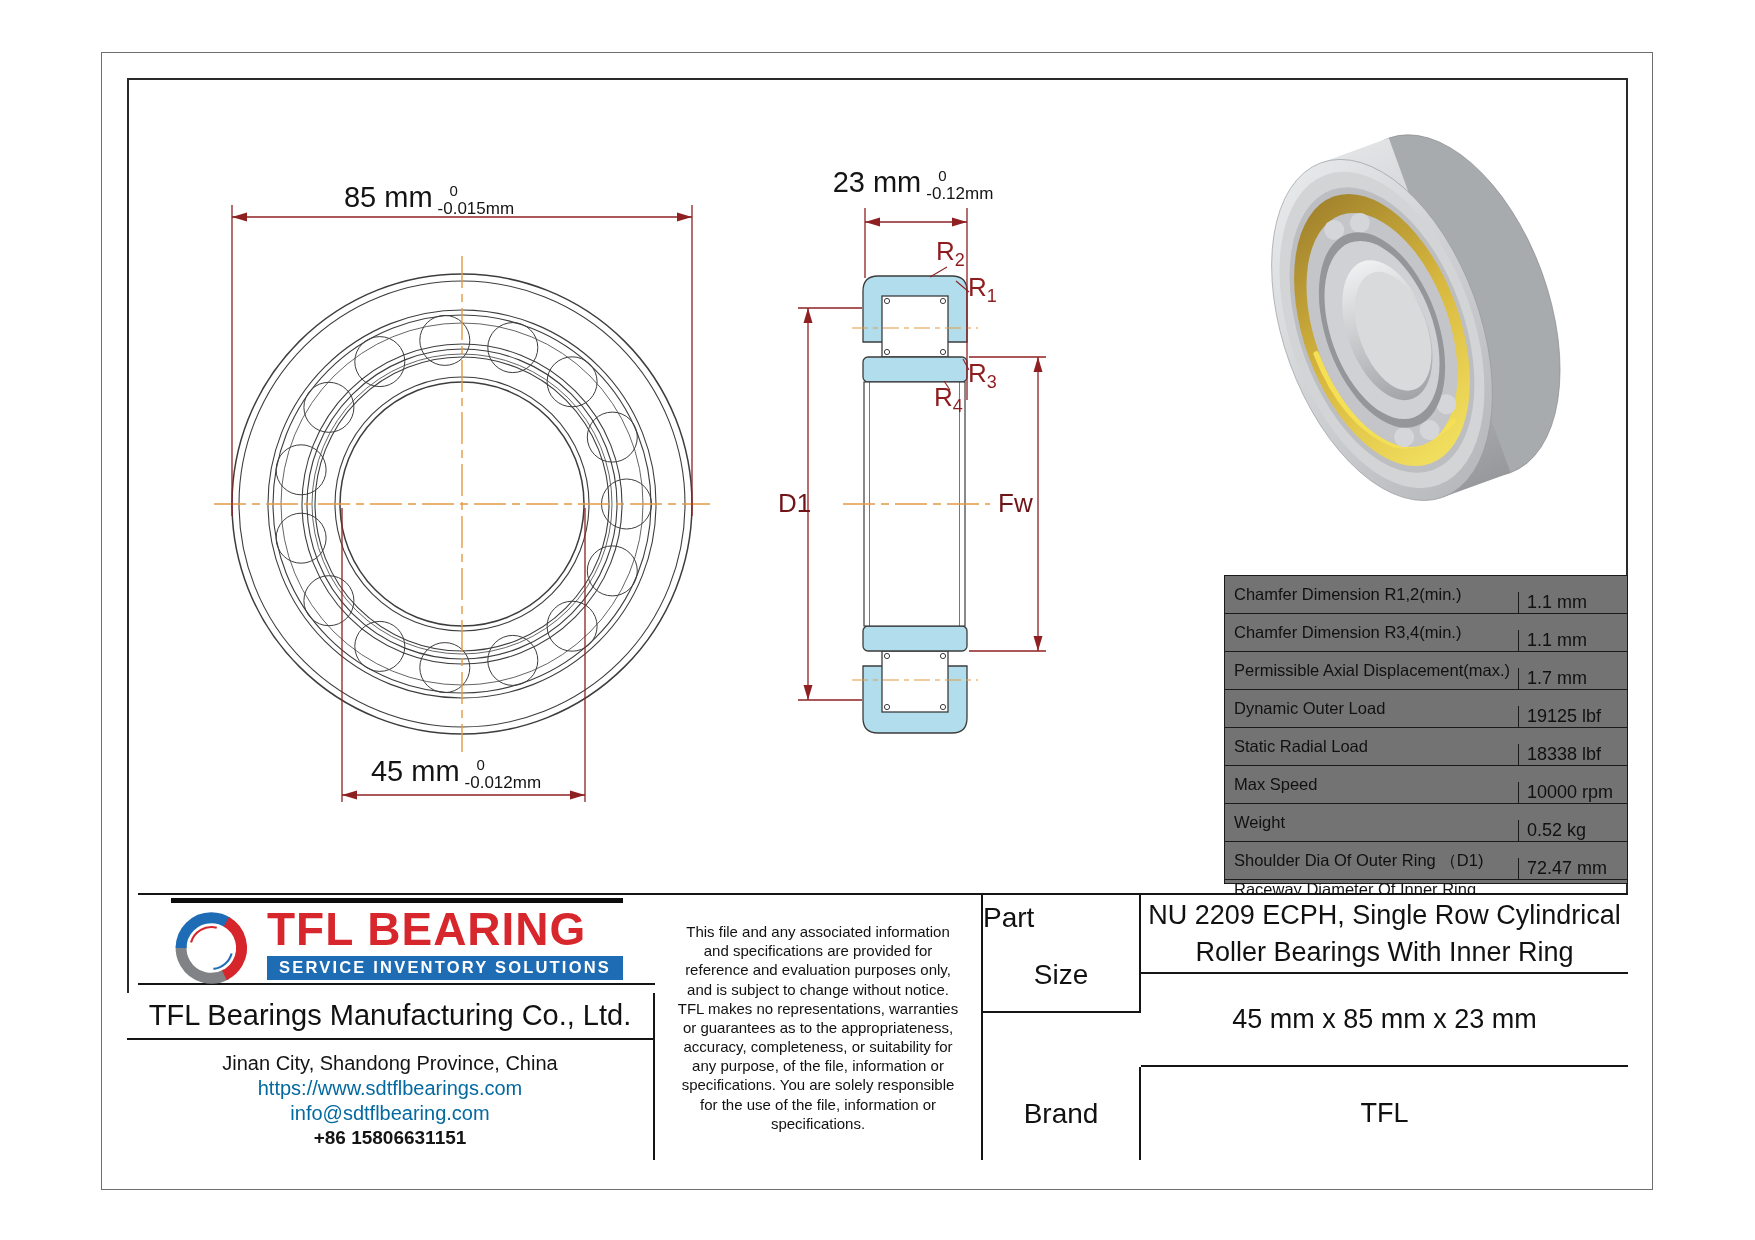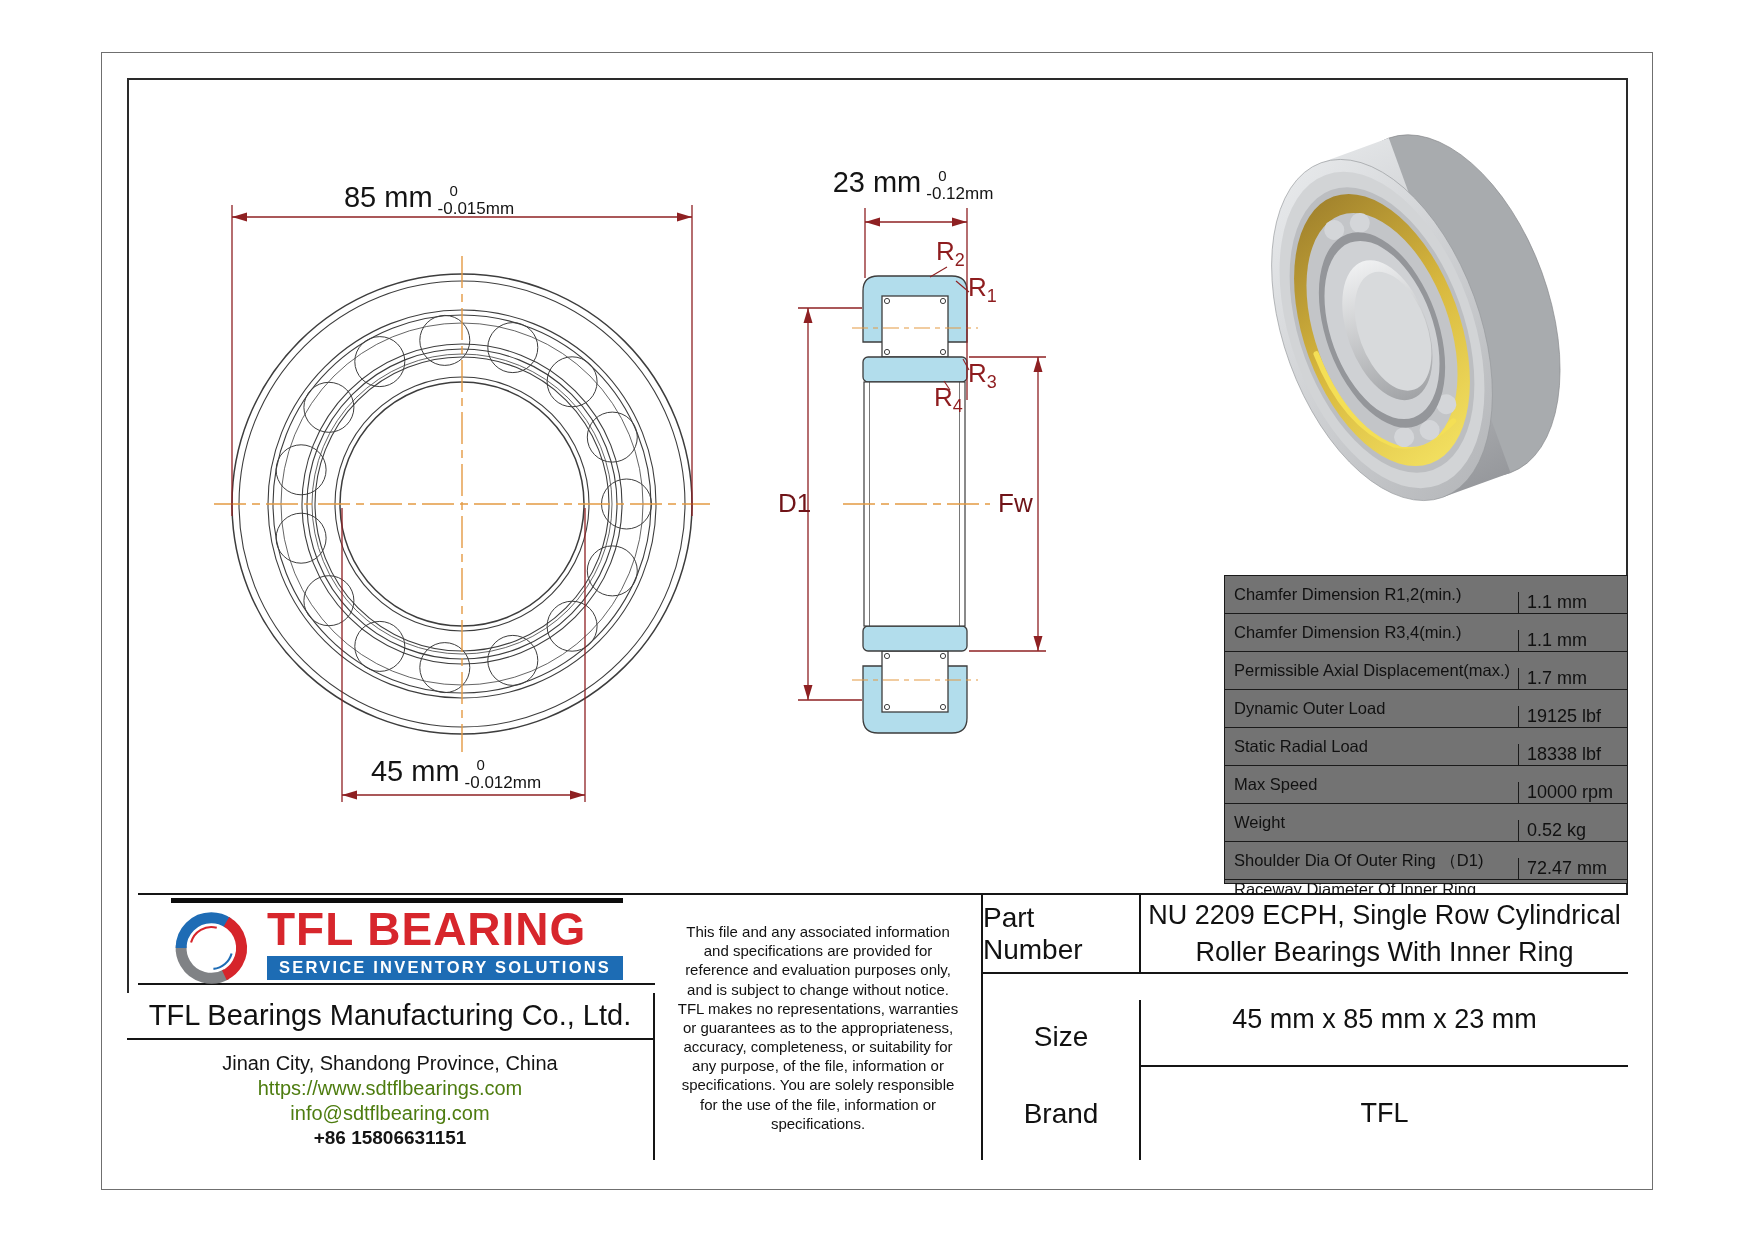--- a/index.html
+++ b/index.html
@@ -34,29 +34,29 @@
   .logo-cell{left:138px;top:893px;width:528px;height:92px;display:block;position:absolute;text-decoration:underline;}
   .logo-rule{position:absolute;left:33px;top:3px;width:452px;height:5px;background:#0c0c0c;}
   .logo-row{position:absolute;left:33px;top:10px;display:flex;align-items:flex-start;}
   .logo-text{margin-left:12px;display:flex;flex-direction:column;}
   .logo-title{font-size:46px;font-weight:bold;color:#d7262c;letter-spacing:1px;line-height:1.05;white-space:nowrap;}
   .logo-tagline{margin-top:3px;background:#1d6cb4;color:#fff;font-size:16.5px;font-weight:bold;
                 letter-spacing:2.2px;padding:2px 0 3px;width:356px;text-align:center;white-space:nowrap;}
   .name-cell{left:127px;top:993px;width:528px;height:47px;font-size:29px;}
   .addr-cell{left:127px;top:1040px;width:528px;height:120px;flex-direction:column;gap:2px;font-size:20px;}
   .addr-line{color:#141414;}
-  .addr-link{color:#4d7c0f;}
+  .addr-link{color:#0369a1;}
   .addr-phone{color:#141414;font-weight:bold;font-size:19px;}
   .disc-cell{left:655px;top:893px;width:328px;height:267px;font-size:15px;line-height:1.28;
              text-align:center;white-space:pre-line;padding:4px 10px;}
   .fld-label{font-size:28px;}
   .fld-value{font-size:27px;text-align:center;white-space:pre-line;line-height:1.35;}
   .pn-label{left:983px;top:893px;width:158px;height:81px;}
   .pn-value{left:1141px;top:893px;width:487px;height:81px;}
-  .size-label{left:983px;top:1000px;width:158px;height:75px;}
+  .size-label{left:983px;top:938px;width:158px;height:75px;}
   .size-value{left:1141px;top:974px;width:487px;height:93px;}
   .brand-label{left:983px;top:1067px;width:158px;height:93px;}
   .brand-value{left:1141px;top:1067px;width:487px;height:93px;}
 </style>
 </head>
 <body>
 
 <div class="page">
 
   <div class="abs outer-frame"></div>

